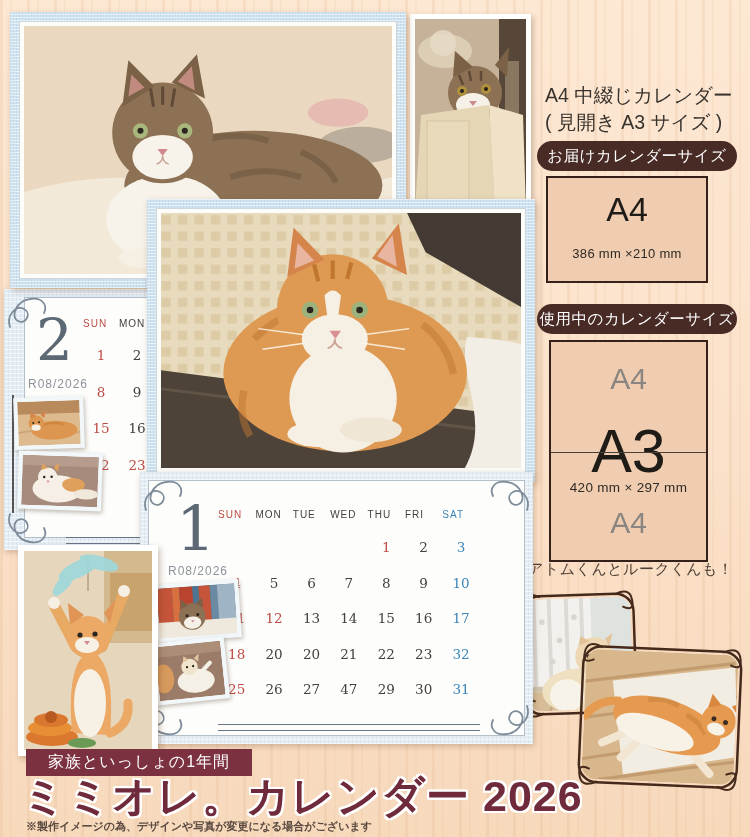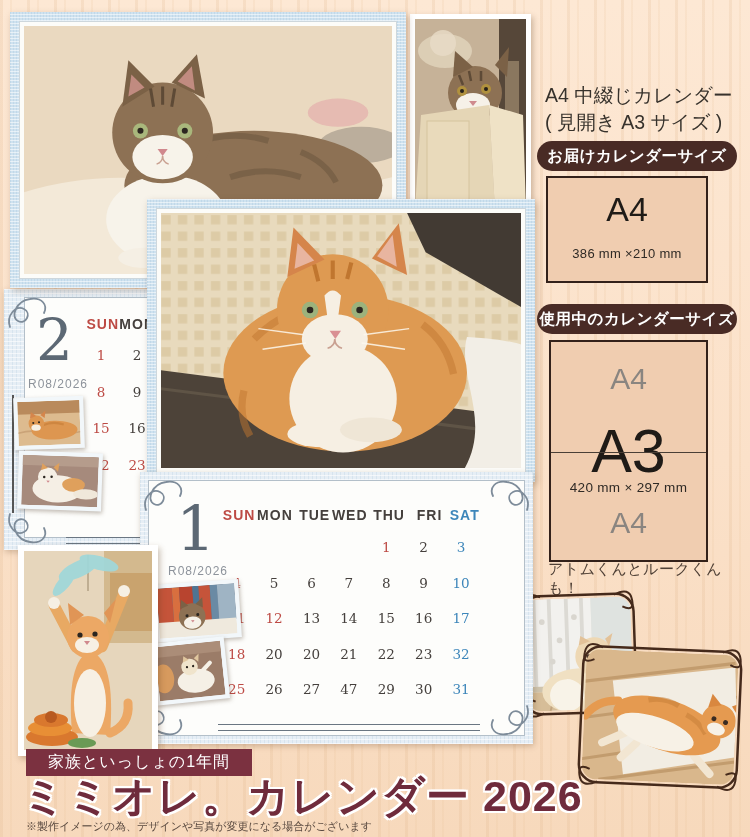--- a/index.html
+++ b/index.html
@@ -28,51 +28,51 @@
       repeating-linear-gradient(90deg, rgba(187,210,227,.35) 0 1px, transparent 1px 4px),
       #e6eef5;
     box-shadow:1px 2px 6px rgba(96,62,30,.28);}
   .panel{position:absolute;background:#fdfdfb;border:1px solid #b3bfc9;}
   .flourish{position:absolute;width:46px;height:40px;}
   .numeral{position:absolute;font-family:"DejaVu Serif",serif;color:#5c6874;line-height:1;}
   .era{position:absolute;font-size:12px;letter-spacing:1px;color:#8d939b;}
   .cal-head,.cal-grid{position:absolute;display:grid;}
   .jan .cal-head,.jan .cal-grid{grid-template-columns:repeat(7,37.4px);}
   .feb .cal-head,.feb .cal-grid{grid-template-columns:repeat(2,36px);}
-  .dh{text-align:right;font-size:14px;font-weight:bold;letter-spacing:1px;color:#3d3d3d;}
+  .dh{text-align:left;font-size:10px;font-weight:normal;letter-spacing:1px;color:#3d3d3d;}
   .jan .dh{height:30px;line-height:30px;} .feb .dh{height:26px;line-height:26px;}
   .cell{text-align:center;font-family:"DejaVu Serif",serif;font-size:13.5px;color:#45403d;}
   .jan .cell{height:35.5px;line-height:35.5px;} .feb .cell{height:36.5px;line-height:36.5px;}
   .c-sun,.c-hol{color:#bd4a44 !important;}
   .c-sat{color:#3d86ba !important;}
   .c-wd{color:#45403d;}
   .dblline{position:absolute;height:5px;border-top:1.5px solid #6a7682;border-bottom:1.5px solid #6a7682;}
   .vrule{position:absolute;width:0;border-left:2px solid #565656;}
   .mini{position:absolute;background:#f2f7fa;box-shadow:1px 2px 4px rgba(80,60,40,.35);}
   .mini .ph{position:absolute;inset:4px;overflow:hidden;}
   
   .heading{position:absolute;left:545px;top:82px;font-size:19.5px;line-height:27px;color:#37322c;}
   .badge{position:absolute;width:200px;height:30px;border-radius:16px;background:#492b25;
-    color:#fff;font-size:15.5px;font-weight:bold;display:flex;align-items:center;justify-content:center;letter-spacing:.5px;}
+    color:#fff;font-size:15.5px;font-weight:normal;display:flex;align-items:center;justify-content:center;letter-spacing:.5px;}
   .sizebox{position:absolute;background:#f0cdb0;border:2px solid #33211a;}
   .sz-main{position:absolute;width:100%;text-align:center;color:#1f1b17;}
   .sz-dim{position:absolute;width:100%;text-align:center;font-size:13px;color:#2f2a25;letter-spacing:.3px;}
   .sz-gray{position:absolute;width:100%;text-align:center;font-size:30px;color:#8a8580;}
   .a3line{position:absolute;left:0;right:0;border-top:1.5px solid #4a3f36;}
-  .cats-note{position:absolute;left:548px;top:560px;font-size:15px;color:#4f4036;letter-spacing:.5px;}
+  .cats-note{position:absolute;left:528px;top:560px;font-size:15px;color:#4f4036;letter-spacing:.5px;}
   
   .doodle{position:absolute;}
   .doodle .ph{position:absolute;inset:8px;border-radius:14px;overflow:hidden;}
   .doodle svg.frame{position:absolute;inset:0;width:100%;height:100%;}
   
   .tagline{position:absolute;left:26px;top:749px;width:226px;height:27px;background:#7b3140;
     color:#fff;font-size:16px;display:flex;align-items:center;justify-content:center;letter-spacing:1px;z-index:8;}
   .big-title{position:absolute;left:22px;top:768px;font-size:43px;font-weight:bold;color:#6f2b3c;letter-spacing:1px;z-index:8;white-space:nowrap;
     text-shadow:-2px -2px 0 #fff,2px -2px 0 #fff,-2px 2px 0 #fff,2px 2px 0 #fff,-2px 0 0 #fff,2px 0 0 #fff,0 -2px 0 #fff,0 2px 0 #fff;}
-  .disclaimer{position:absolute;left:26px;top:819px;font-size:11px;color:#5a4a40;z-index:8;}
+  .disclaimer{position:absolute;left:26px;top:819px;font-size:11px;color:#5a4a40;z-index:8;font-weight:bold;}
 </style>
 </head>
 <body>
 
 <div class="stage">
 
   <div class="bframe" style="left:10px;top:12px;width:396px;height:276px;z-index:2">
     <div class="mat"></div>
     <div class="ph">
       <svg viewBox="0 0 366 246" preserveAspectRatio="xMidYMid slice">

